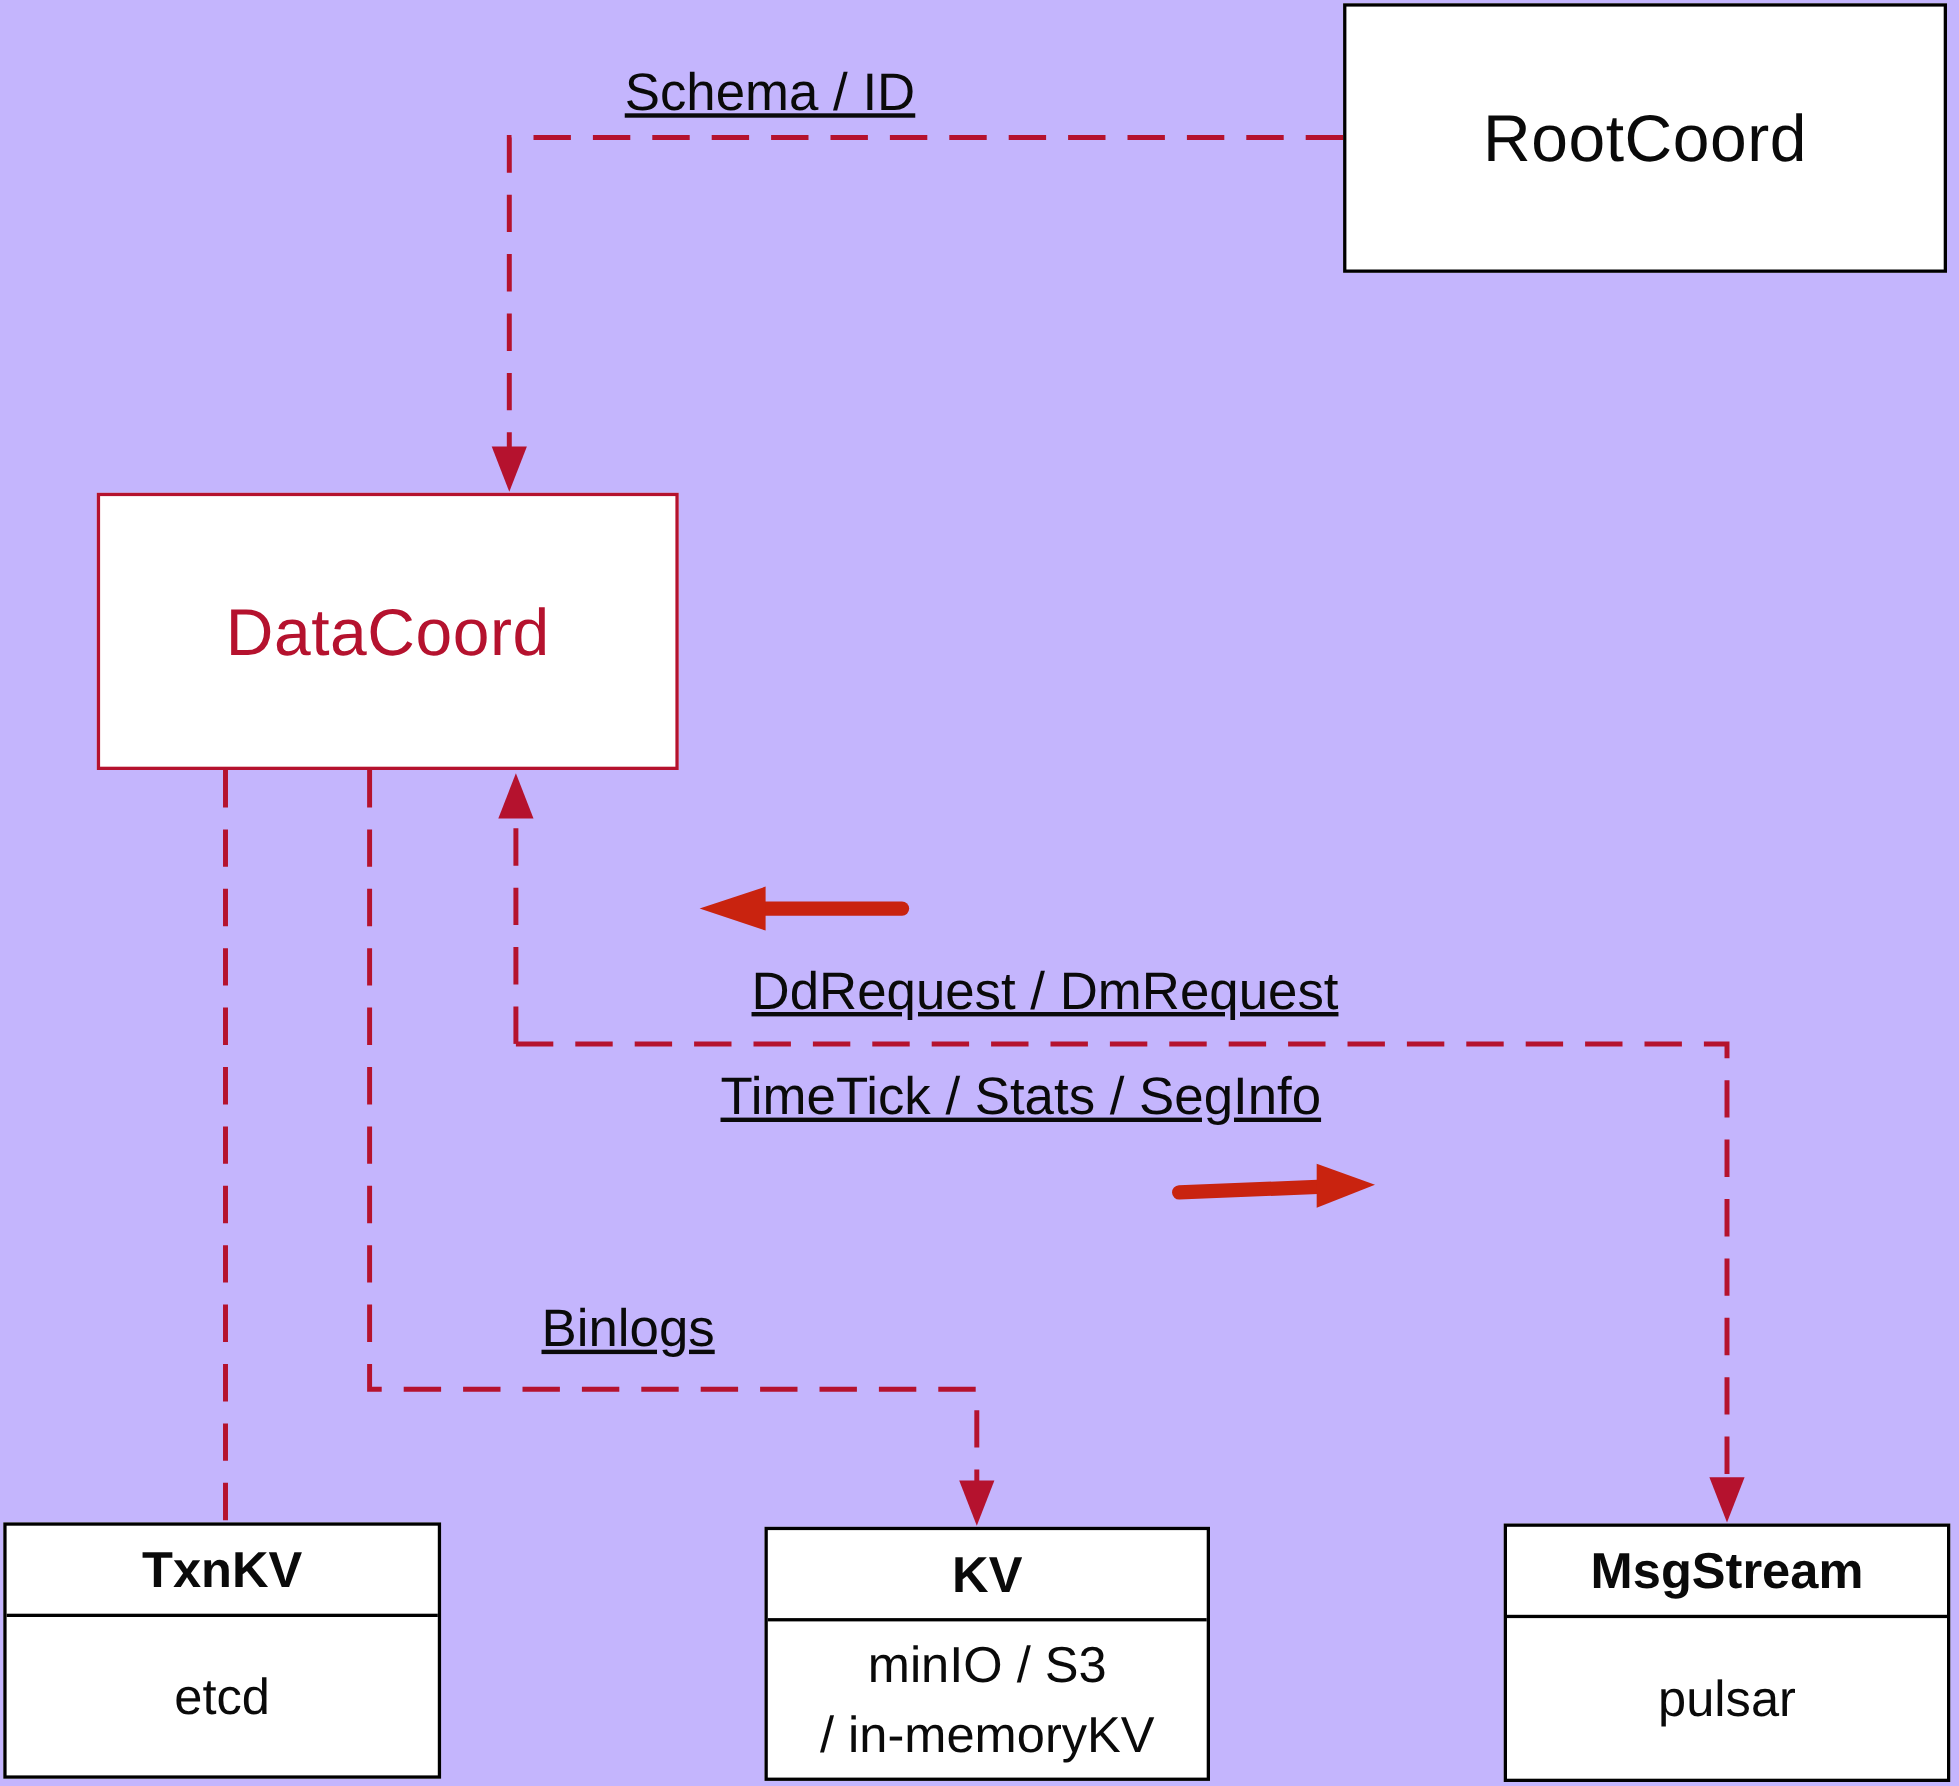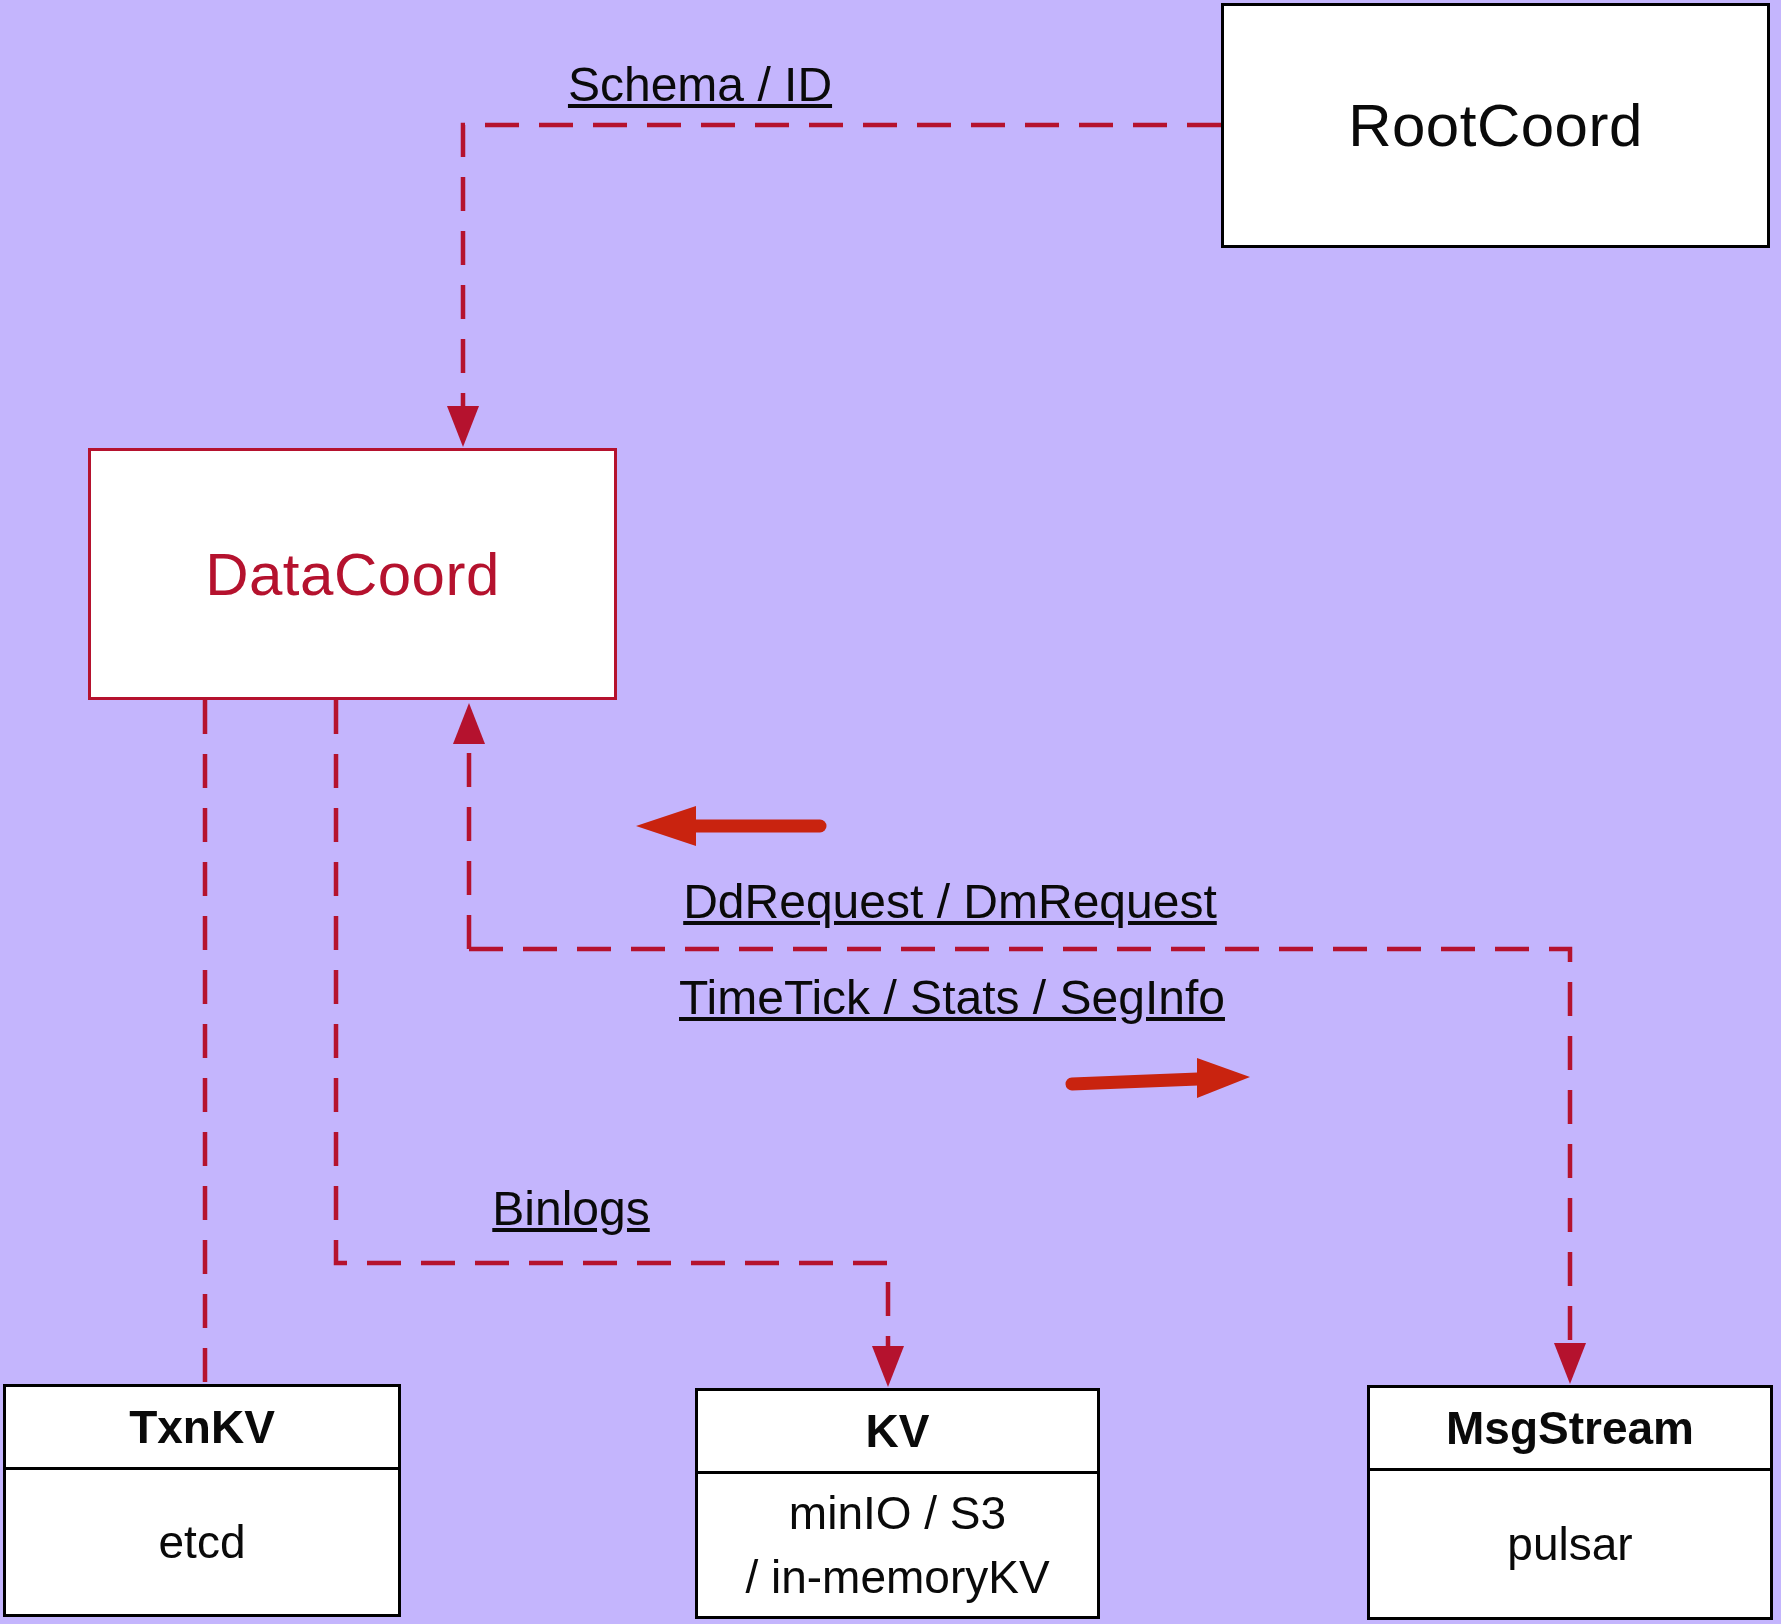--- a/index.html
+++ b/index.html
@@ -76,21 +76,21 @@
   .edge-label{
     position:absolute;
     text-align:center;
     font-size:48px;
     white-space:nowrap;
     line-height:1.15;
     text-decoration:underline;
   }
   #label-schema{left:450px;top:57px;width:500px;}
   #label-ddrequest{left:650px;top:874px;width:600px;}
-  #label-timetick{left:652px;top:970px;width:600px;}
+  #label-timetick{left:628px;top:970px;width:600px;}
   #label-binlogs{left:421px;top:1181px;width:300px;}
 </style>
 </head>
 <body>
 
 <div id="canvas">
 
   <svg id="edges" viewBox="0 0 1781 1624" xmlns="http://www.w3.org/2000/svg">
 
     <path class="dash" d="M 1221 125 L 463 125 L 463 410"></path>

